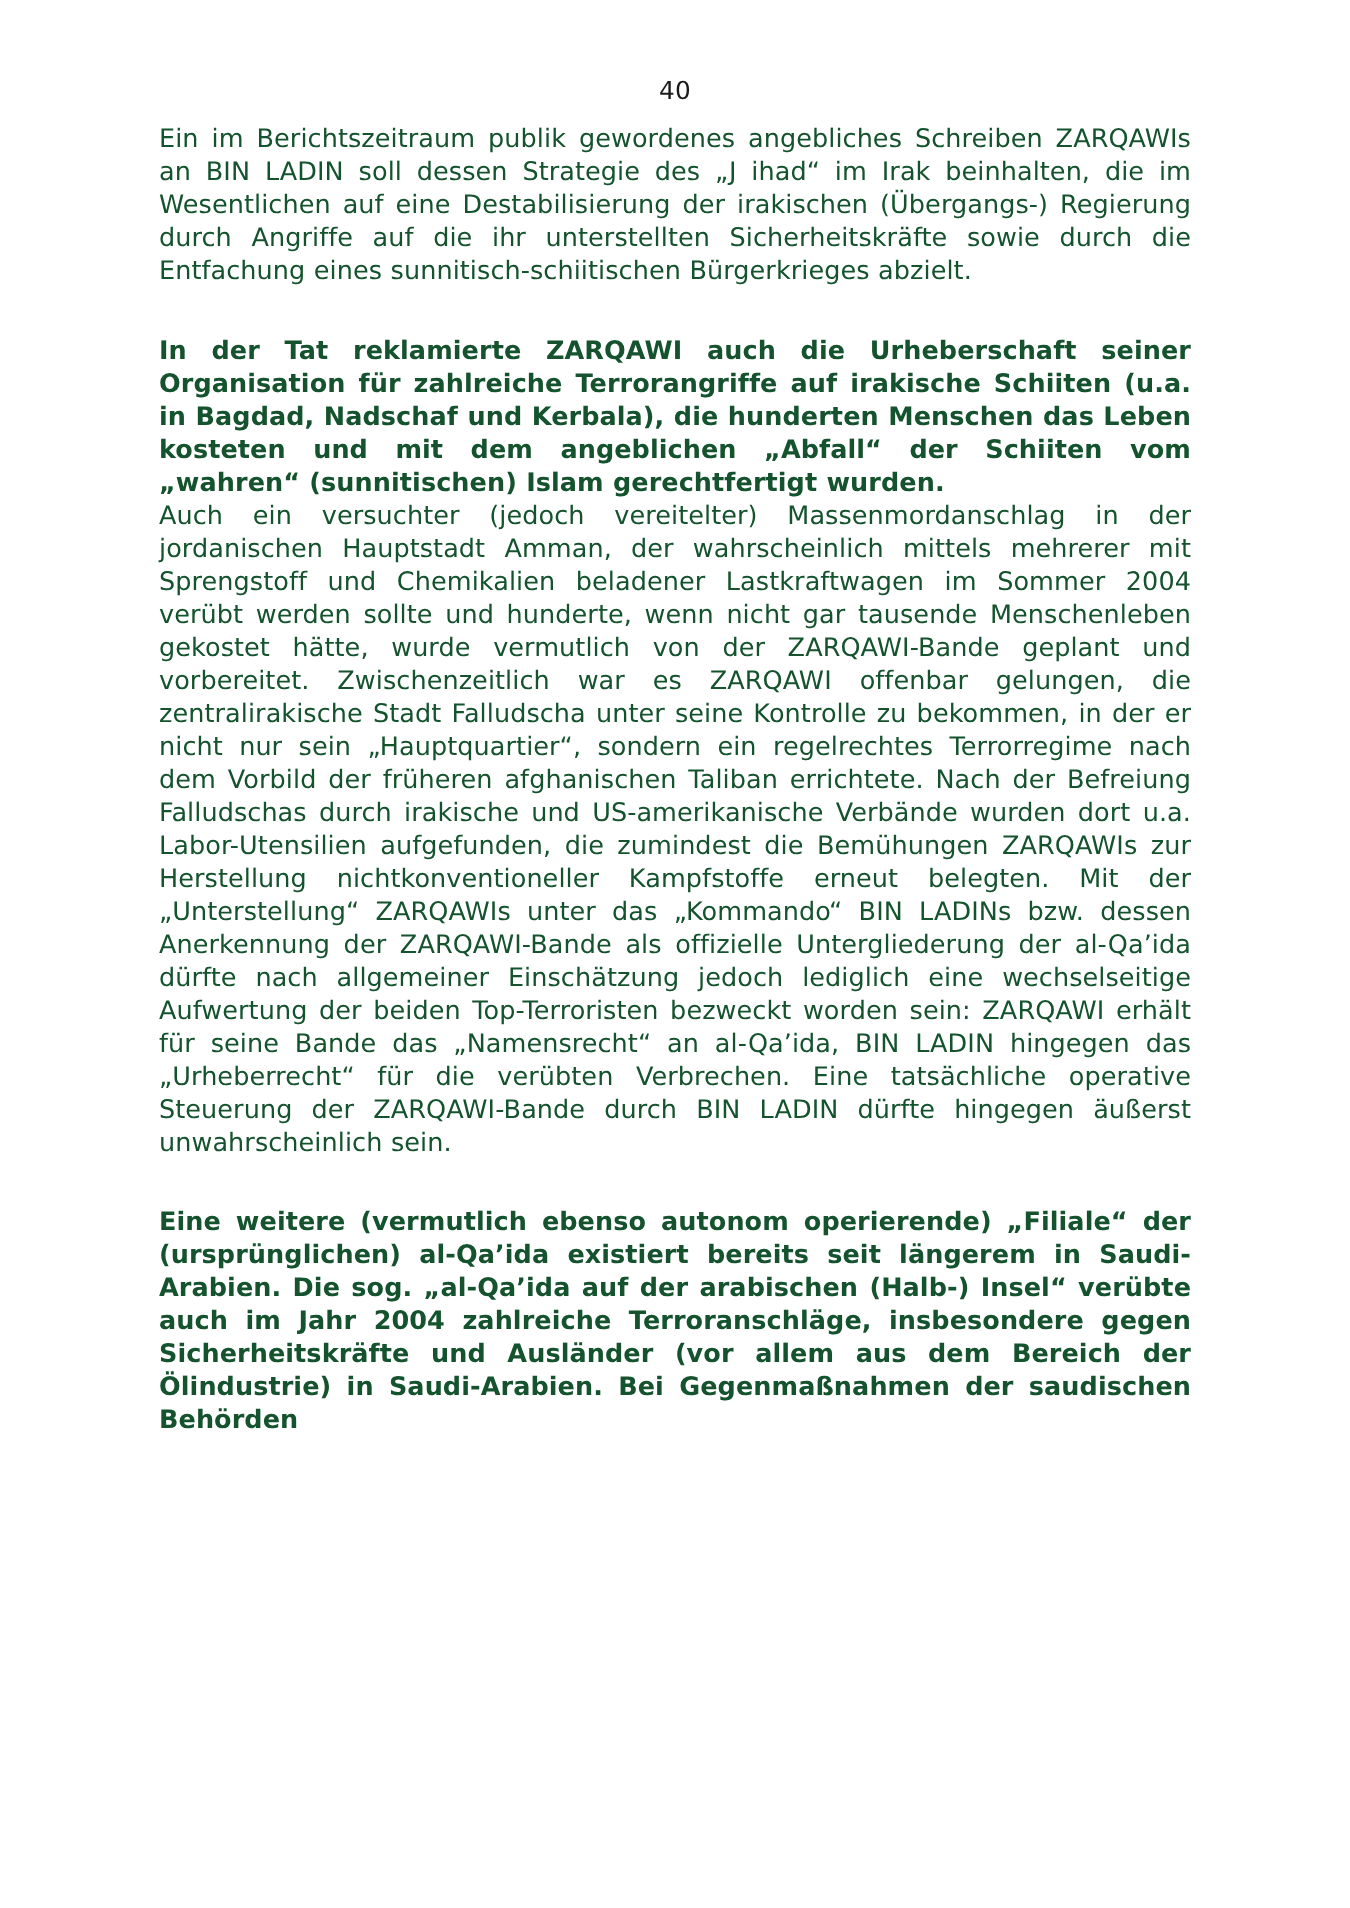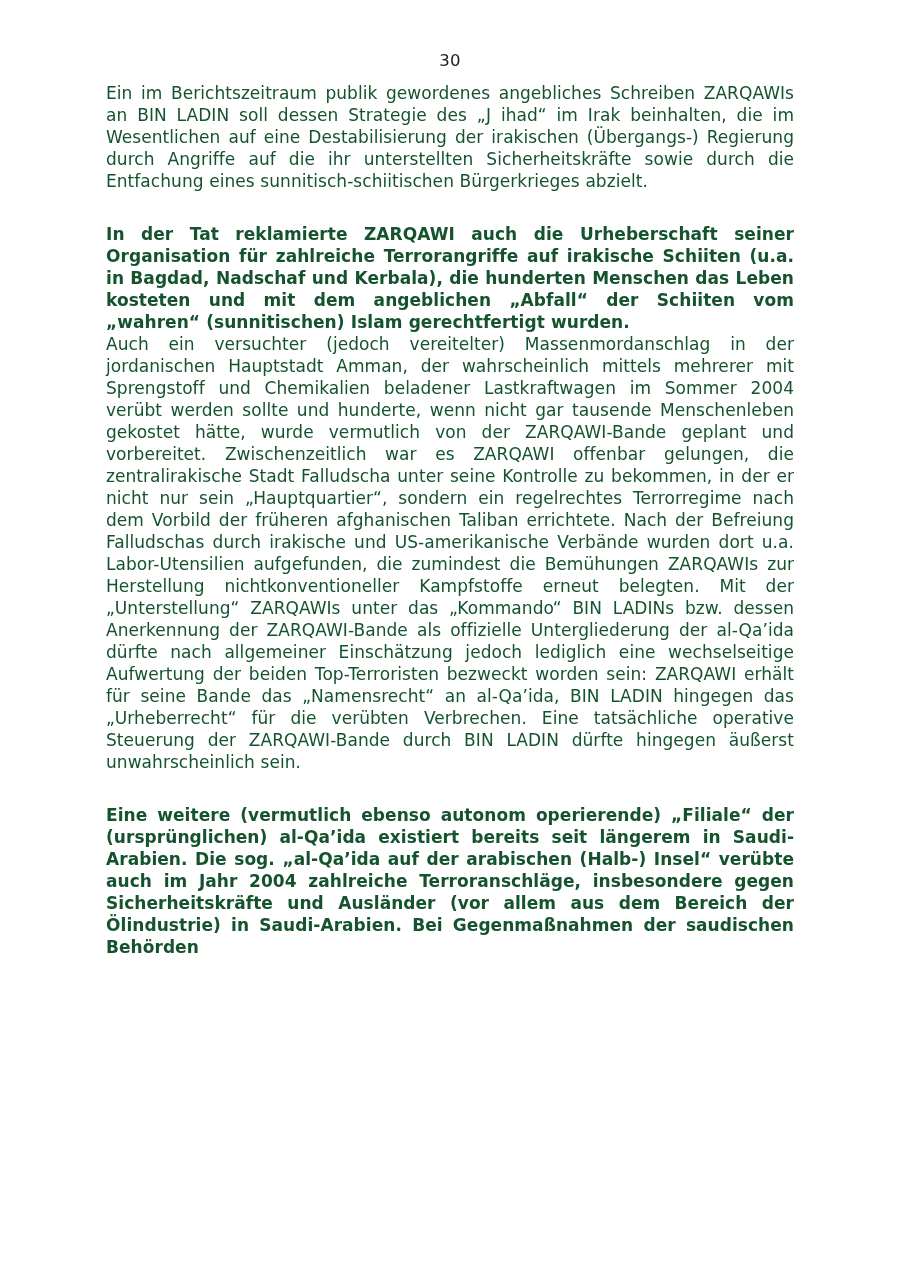--- a/index.html
+++ b/index.html
@@ -63,21 +63,21 @@
   }
   .para + .para.tight {
     margin-top: 0;
   }
 </style>
 </head>
 <body>
 
 <div class="page">
 
-  <div class="page-number">30</div>
+  <div class="page-number">40</div>
 
   <div class="body-block">
 
     <p class="para spaced">Ein im Berichtszeitraum publik gewordenes angebliches Schreiben ZARQAWIs an BIN LADIN soll dessen Strategie des „J ihad“ im Irak beinhalten, die im Wesentlichen auf eine Destabilisierung der irakischen (Übergangs-) Regierung durch Angriffe auf die ihr unterstellten Sicherheitskräfte sowie durch die Entfachung eines sunnitisch-schiitischen Bürgerkrieges abzielt.</p>
 
     <p class="para spaced">In der Tat reklamierte ZARQAWI auch die Urheberschaft seiner Organisation für zahlreiche Terrorangriffe auf irakische Schiiten (u.a. in Bagdad, Nadschaf und Kerbala), die hunderten Menschen das Leben kosteten und mit dem angeblichen „Abfall“ der Schiiten vom „wahren“ (sunnitischen) Islam gerechtfertigt wurden.</p>
 
     <p class="para tight">Auch ein versuchter (jedoch vereitelter) Massenmordanschlag in der jordanischen Hauptstadt Amman, der wahrscheinlich mittels mehrerer mit Sprengstoff und Chemikalien beladener Lastkraftwagen im Sommer 2004 verübt werden sollte und hunderte, wenn nicht gar tausende Menschenleben gekostet hätte, wurde vermutlich von der ZARQAWI-Bande geplant und vorbereitet. Zwischenzeitlich war es ZARQAWI offenbar gelungen, die zentralirakische Stadt Falludscha unter seine Kontrolle zu bekommen, in der er nicht nur sein „Hauptquartier“, sondern ein regelrechtes Terrorregime nach dem Vorbild der früheren afghanischen Taliban errichtete. Nach der Befreiung Falludschas durch irakische und US-amerikanische Verbände wurden dort u.a. Labor-Utensilien aufgefunden, die zumindest die Bemühungen ZARQAWIs zur Herstellung nichtkonventioneller Kampfstoffe erneut belegten. Mit der „Unterstellung“ ZARQAWIs unter das „Kommando“ BIN LADINs bzw. dessen Anerkennung der ZARQAWI-Bande als offizielle Untergliederung der al-Qa’ida dürfte nach allgemeiner Einschätzung jedoch lediglich eine wechselseitige Aufwertung der beiden Top-Terroristen  bezweckt worden sein: ZARQAWI erhält für seine Bande das „Namensrecht“ an al-Qa’ida, BIN LADIN hingegen das „Urheberrecht“ für  die verübten Verbrechen. Eine tatsächliche operative Steuerung der ZARQAWI-Bande durch BIN LADIN dürfte hingegen äußerst unwahrscheinlich sein.</p>
 
     <p class="para spaced">Eine weitere (vermutlich ebenso autonom operierende) „Filiale“ der (ursprünglichen) al-Qa’ida existiert bereits seit längerem in Saudi-Arabien. Die sog. „al-Qa’ida auf der arabischen (Halb-) Insel“ verübte auch im Jahr 2004 zahlreiche Terroranschläge, insbesondere gegen Sicherheitskräfte und Ausländer (vor allem aus dem Bereich der Ölindustrie) in Saudi-Arabien. Bei Gegenmaßnahmen der saudischen Behörden</p>

